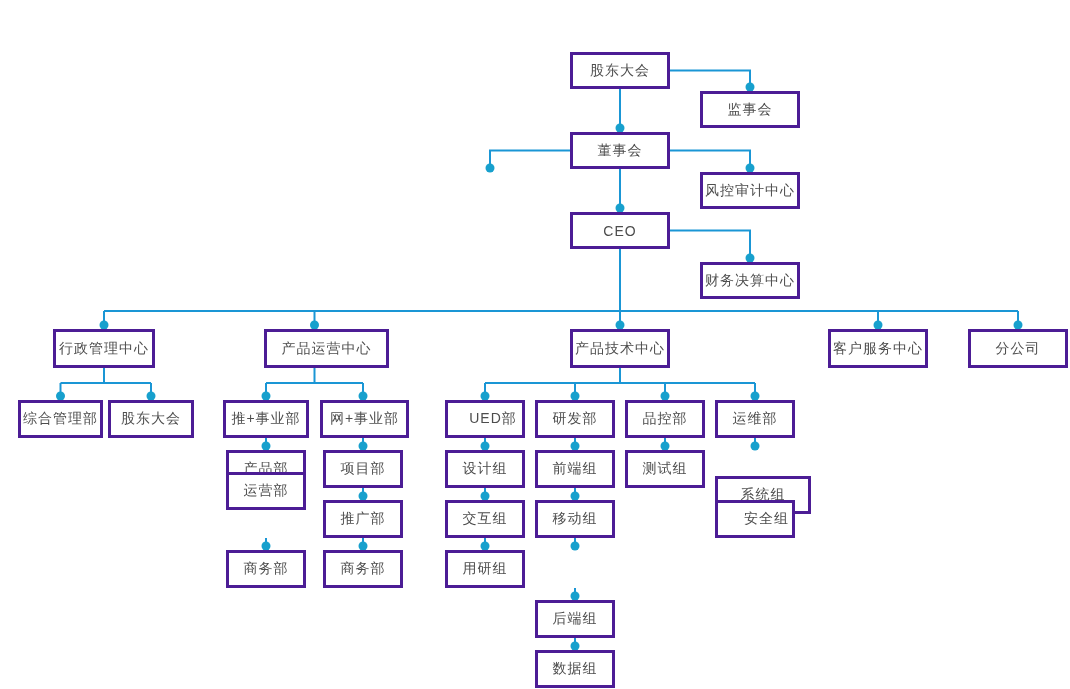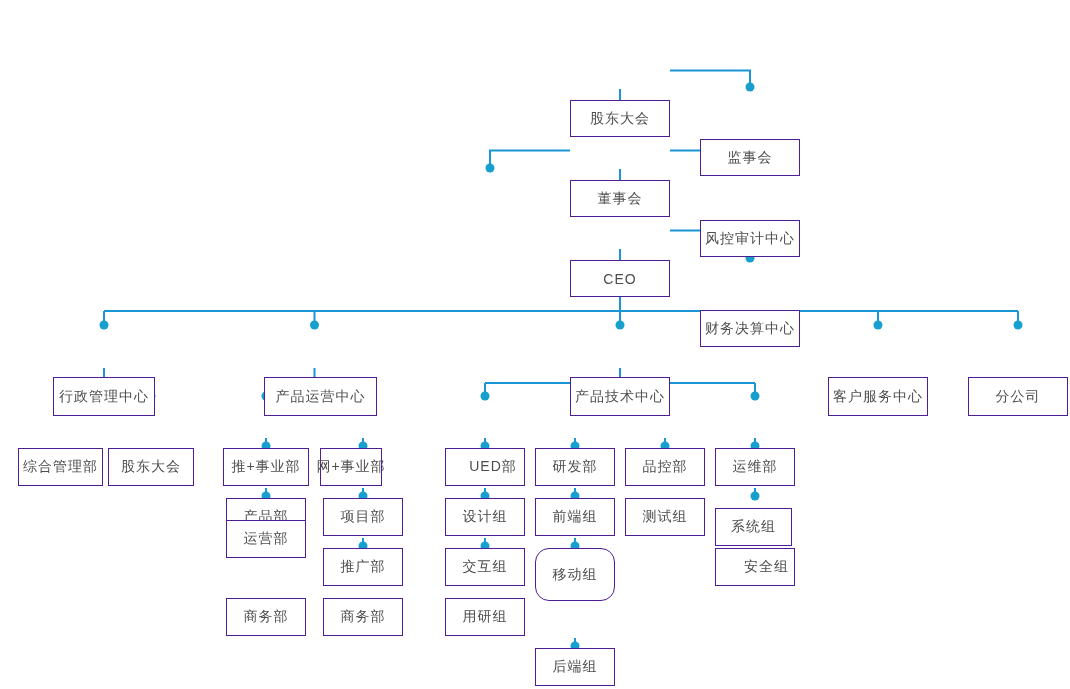--- a/index.html
+++ b/index.html
@@ -8,28 +8,27 @@
     width:1070px;height:689px;
     background:#ffffff;
     overflow:hidden;
     font-family:"Liberation Sans","DejaVu Sans",sans-serif;
   }
   .connector-layer{position:absolute;left:0;top:0;width:1070px;height:689px;}
   .node{
     position:absolute;
     box-sizing:border-box;
     background:#ffffff;
-    border:1px solid #4c1d95;
+    border:3px solid #4c1d95;
     display:flex;align-items:center;justify-content:center;
     font-size:14px;
     color:#4d4d4d;
     letter-spacing:1px;
     white-space:nowrap;
     z-index:2;
-    margin-top:48px;
   }
 </style>
 </head>
 <body>
 
 <div class="stage">
     <svg class="connector-layer" width="1070" height="689" viewBox="0 0 1070 689">
       <polyline points="670,70.5 750,70.5 750,87" fill="none" stroke="#1a96d5" stroke-width="2"></polyline>
       <circle cx="750" cy="87" r="4.5" fill="#17a0cd"></circle>
       <polyline points="620,89 620,128" fill="none" stroke="#1a96d5" stroke-width="2"></polyline>
@@ -111,41 +110,41 @@
       <polyline points="755,488 755,496" fill="none" stroke="#1a96d5" stroke-width="2"></polyline>
       <circle cx="755" cy="496" r="4.5" fill="#17a0cd"></circle>
     </svg>
     <div class="node" style="left: 570px; top: 52px; width: 100px; height: 37px;">股东大会</div>
     <div class="node" style="left: 700px; top: 91px; width: 100px; height: 37px;">监事会</div>
     <div class="node" style="left: 570px; top: 132px; width: 100px; height: 37px;">董事会</div>
     <div class="node" style="left: 700px; top: 172px; width: 100px; height: 37px;">风控审计中心</div>
     <div class="node" style="left: 570px; top: 212px; width: 100px; height: 37px;">CEO</div>
     <div class="node" style="left: 700px; top: 262px; width: 100px; height: 37px;">财务决算中心</div>
     <div class="node" style="left: 53px; top: 329px; width: 102px; height: 39px;">行政管理中心</div>
-    <div class="node" style="left: 264px; top: 329px; width: 113px; height: 39px;">产品运营中心</div>
+    <div class="node" style="left: 264px; top: 329px; width: 125px; height: 39px;">产品运营中心</div>
     <div class="node" style="left: 570px; top: 329px; width: 100px; height: 39px;">产品技术中心</div>
     <div class="node" style="left: 828px; top: 329px; width: 100px; height: 39px;">客户服务中心</div>
     <div class="node" style="left: 968px; top: 329px; width: 100px; height: 39px;">分公司</div>
     <div class="node" style="left: 18px; top: 400px; width: 85px; height: 38px;">综合管理部</div>
     <div class="node" style="left: 108px; top: 400px; width: 86px; height: 38px;">股东大会</div>
     <div class="node" style="left: 223px; top: 400px; width: 86px; height: 38px;">推+事业部</div>
-    <div class="node" style="left: 320px; top: 400px; width: 62px; height: 38px;">网+事业部</div>
+    <div class="node" style="left: 320px; top: 400px; width: 89px; height: 38px;">网+事业部</div>
     <div class="node" style="left: 445px; top: 400px; width: 80px; height: 38px; padding-left: 16px;">UED部</div>
     <div class="node" style="left: 535px; top: 400px; width: 80px; height: 38px;">研发部</div>
     <div class="node" style="left: 625px; top: 400px; width: 80px; height: 38px;">品控部</div>
     <div class="node" style="left: 715px; top: 400px; width: 80px; height: 38px;">运维部</div>
     <div class="node" style="left: 226px; top: 450px; width: 80px; height: 38px;">产品部</div>
     <div class="node" style="left: 323px; top: 450px; width: 80px; height: 38px;">项目部</div>
     <div class="node" style="left: 445px; top: 450px; width: 80px; height: 38px;">设计组</div>
     <div class="node" style="left: 535px; top: 450px; width: 80px; height: 38px;">前端组</div>
     <div class="node" style="left: 625px; top: 450px; width: 80px; height: 38px;">测试组</div>
-    <div class="node" style="left: 715px; top: 460px; width: 77px; height: 38px;">系统组</div>
+    <div class="node" style="left: 715px; top: 476px; width: 96px; height: 38px;">系统组</div>
     <div class="node" style="left: 226px; top: 472px; width: 80px; height: 38px;">运营部</div>
     <div class="node" style="left: 323px; top: 500px; width: 80px; height: 38px;">推广部</div>
     <div class="node" style="left: 445px; top: 500px; width: 80px; height: 38px;">交互组</div>
-    <div class="node" style="left: 535px; top: 500px; width: 80px; height: 53px; border-radius: 14px;">移动组</div>
+    <div class="node" style="left: 535px; top: 500px; width: 80px; height: 38px;">移动组</div>
     <div class="node" style="left: 715px; top: 500px; width: 80px; height: 38px; padding-left: 23px;">安全组</div>
     <div class="node" style="left: 226px; top: 550px; width: 80px; height: 38px;">商务部</div>
     <div class="node" style="left: 323px; top: 550px; width: 80px; height: 38px;">商务部</div>
     <div class="node" style="left: 445px; top: 550px; width: 80px; height: 38px;">用研组</div>
     <div class="node" style="left: 535px; top: 600px; width: 80px; height: 38px;">后端组</div>
     <div class="node" style="left: 535px; top: 650px; width: 80px; height: 38px;">数据组</div>
   </div>
 
 </body></html>

